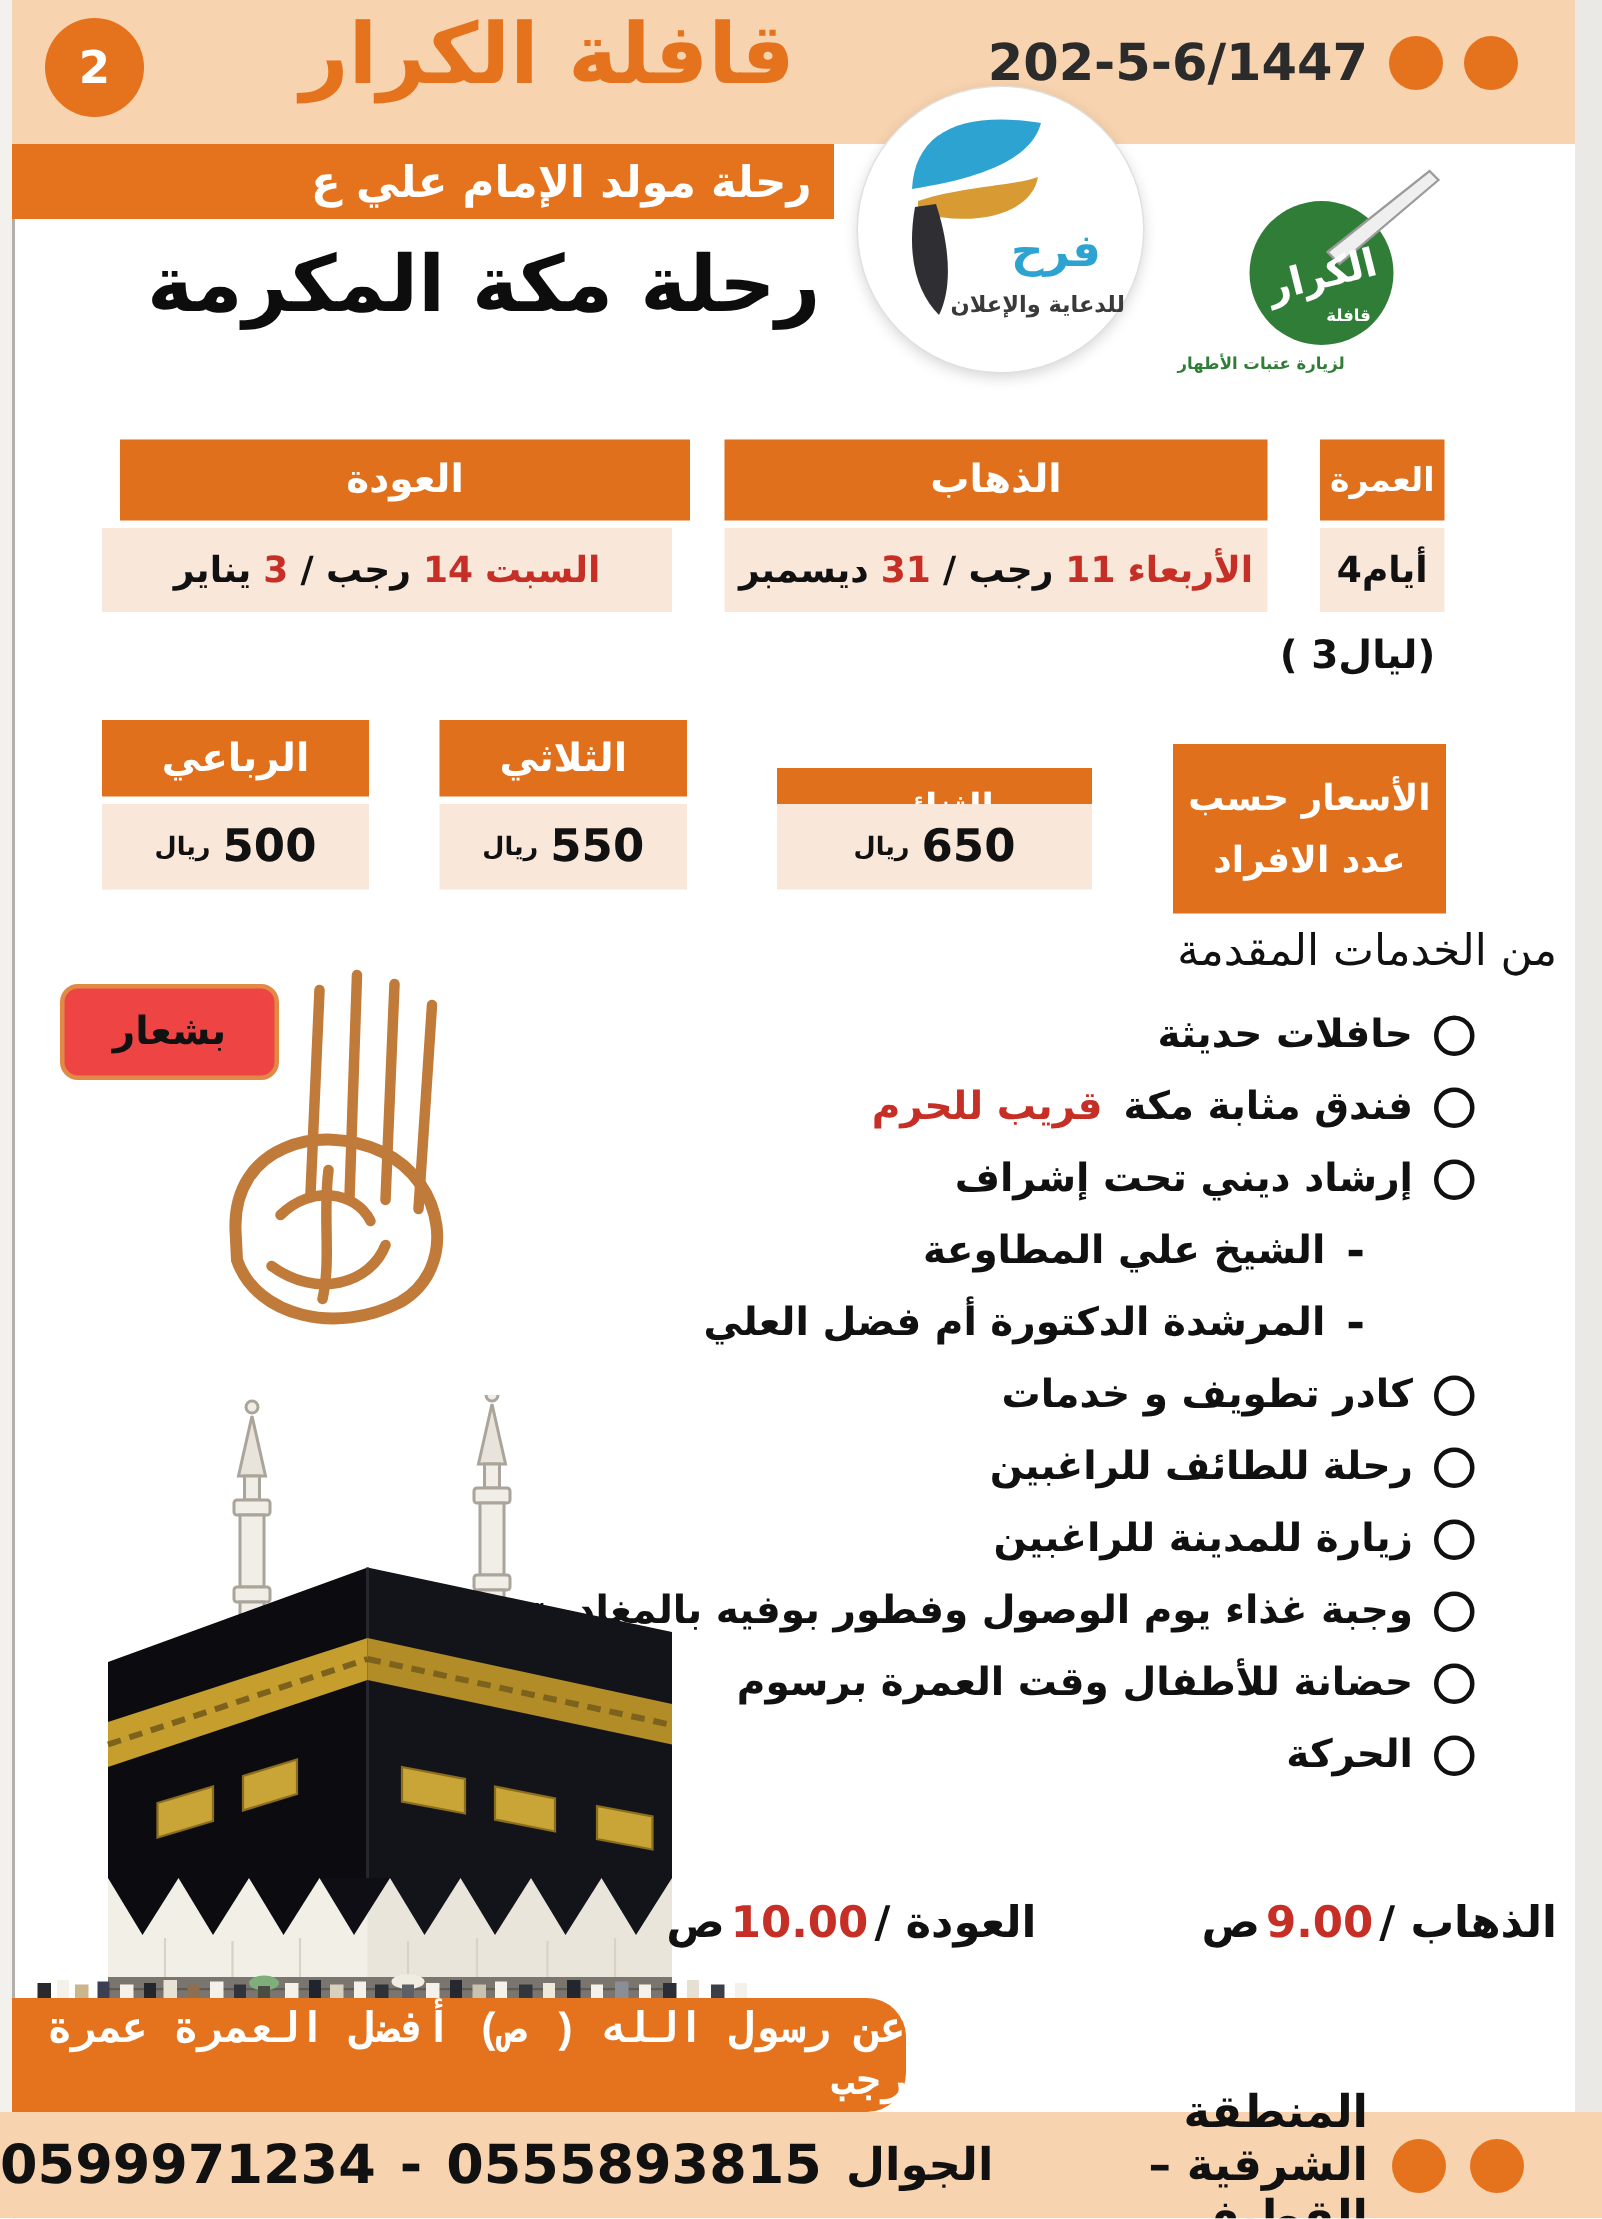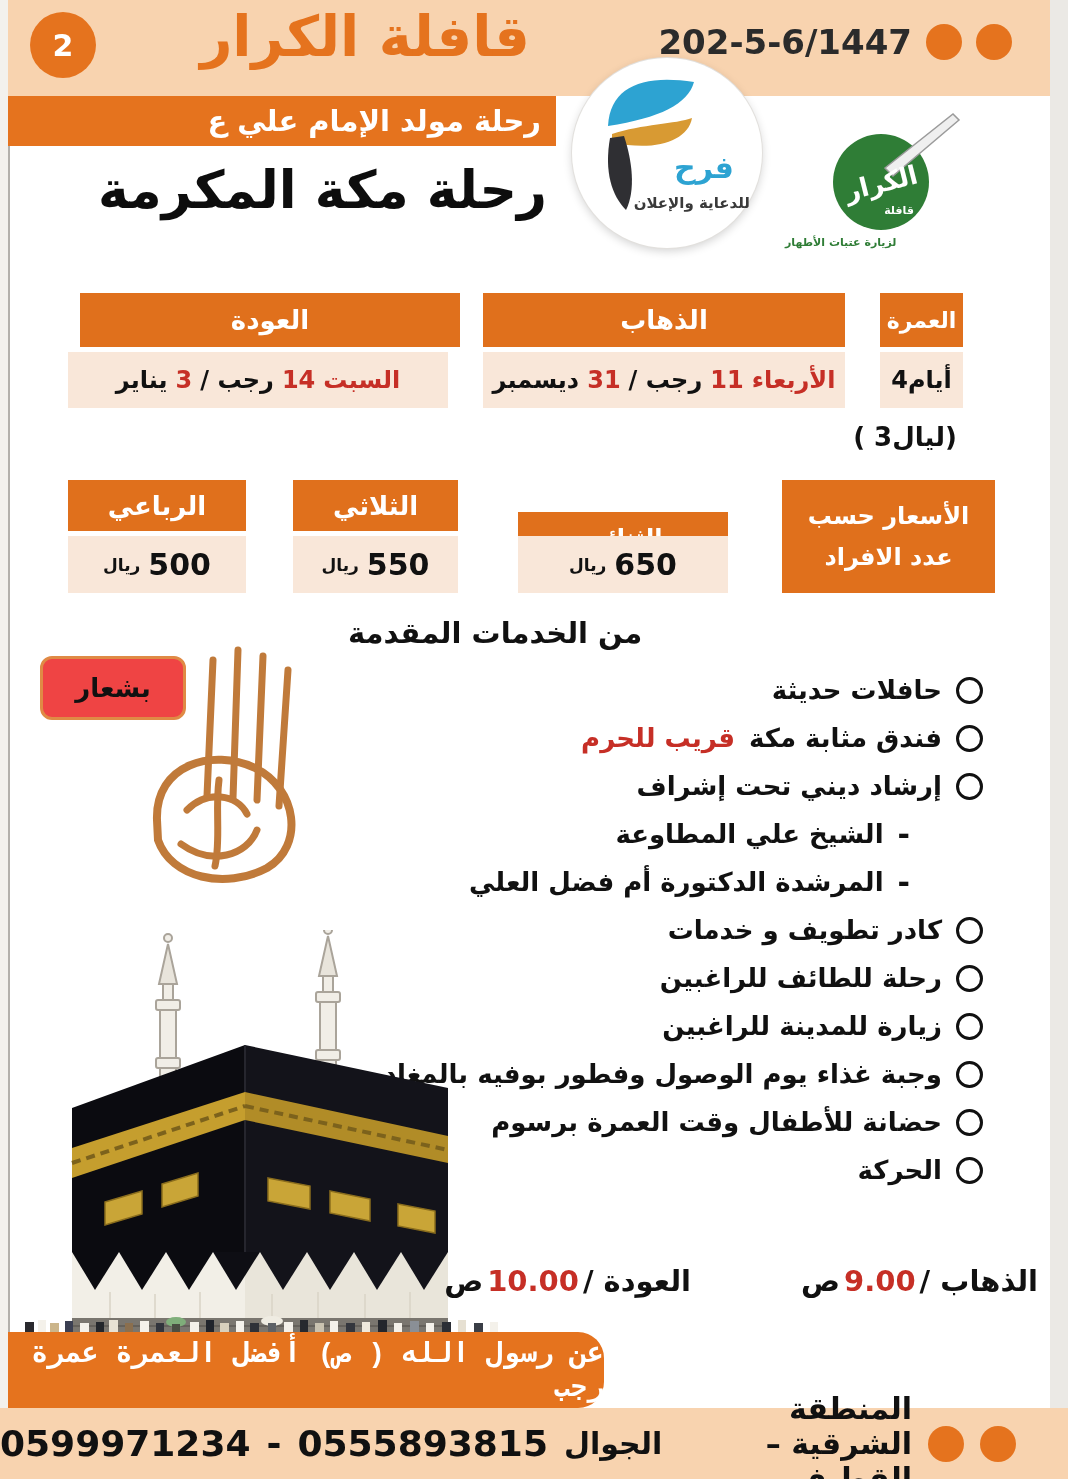--- a/index.html
+++ b/index.html
@@ -29,26 +29,26 @@
   .main-title{left:85px;top:160px;width:475px;text-align:center;font-size:52px;font-weight:bold;color:#0d0d0d;}
   
   .th{position:absolute;background:#e0701c;color:#fff;font-weight:bold;
       display:flex;align-items:center;justify-content:center;}
   .tv{position:absolute;background:#f9e7d9;display:flex;align-items:center;justify-content:center;
       gap:8px;font-weight:bold;color:#111;direction:rtl;}
   .red{color:#c62f26;}
   .note{left:845px;top:422px;width:120px;font-size:26px;font-weight:bold;direction:ltr;text-align:center;}
   .p-num{font-size:30px;}
   .p-unit{font-size:17px;}
-  .p-side{left:782px;top:480px;width:213px;height:113px;background:#e0701c;color:#fff;
+  .p-side{left:782px;top:496px;width:182px;height:113px;background:#e0701c;color:#fff;
           display:flex;flex-direction:column;align-items:center;justify-content:center;
           font-size:24px;font-weight:bold;line-height:1.7;}
   
   .services{right:30px;top:616px;width:690px;direction:rtl;}
-  .svc-heading{font-size:29px;font-weight:bold;text-align:left;height:40px;margin-bottom:10px;}
+  .svc-heading{font-size:29px;font-weight:normal;text-align:right;height:40px;margin-bottom:10px;}
   .svc{display:flex;direction:rtl;align-items:center;gap:14px;height:48px;padding-right:55px;
        font-size:26px;font-weight:bold;box-sizing:border-box;}
   .svc.sub{padding-right:128px;}
   .o{width:21px;height:21px;border:3px solid #111;border-radius:50%;flex:none;background:#fff;}
   .dash{font-size:30px;flex:none;}
   .hl{color:#c62f26;}
   
   .shiar{left:40px;top:656px;width:140px;height:58px;border:3px solid #e08a45;border-radius:12px;
          background:#ef4444;display:flex;align-items:center;justify-content:center;
          font-size:26px;font-weight:bold;color:#111;}

